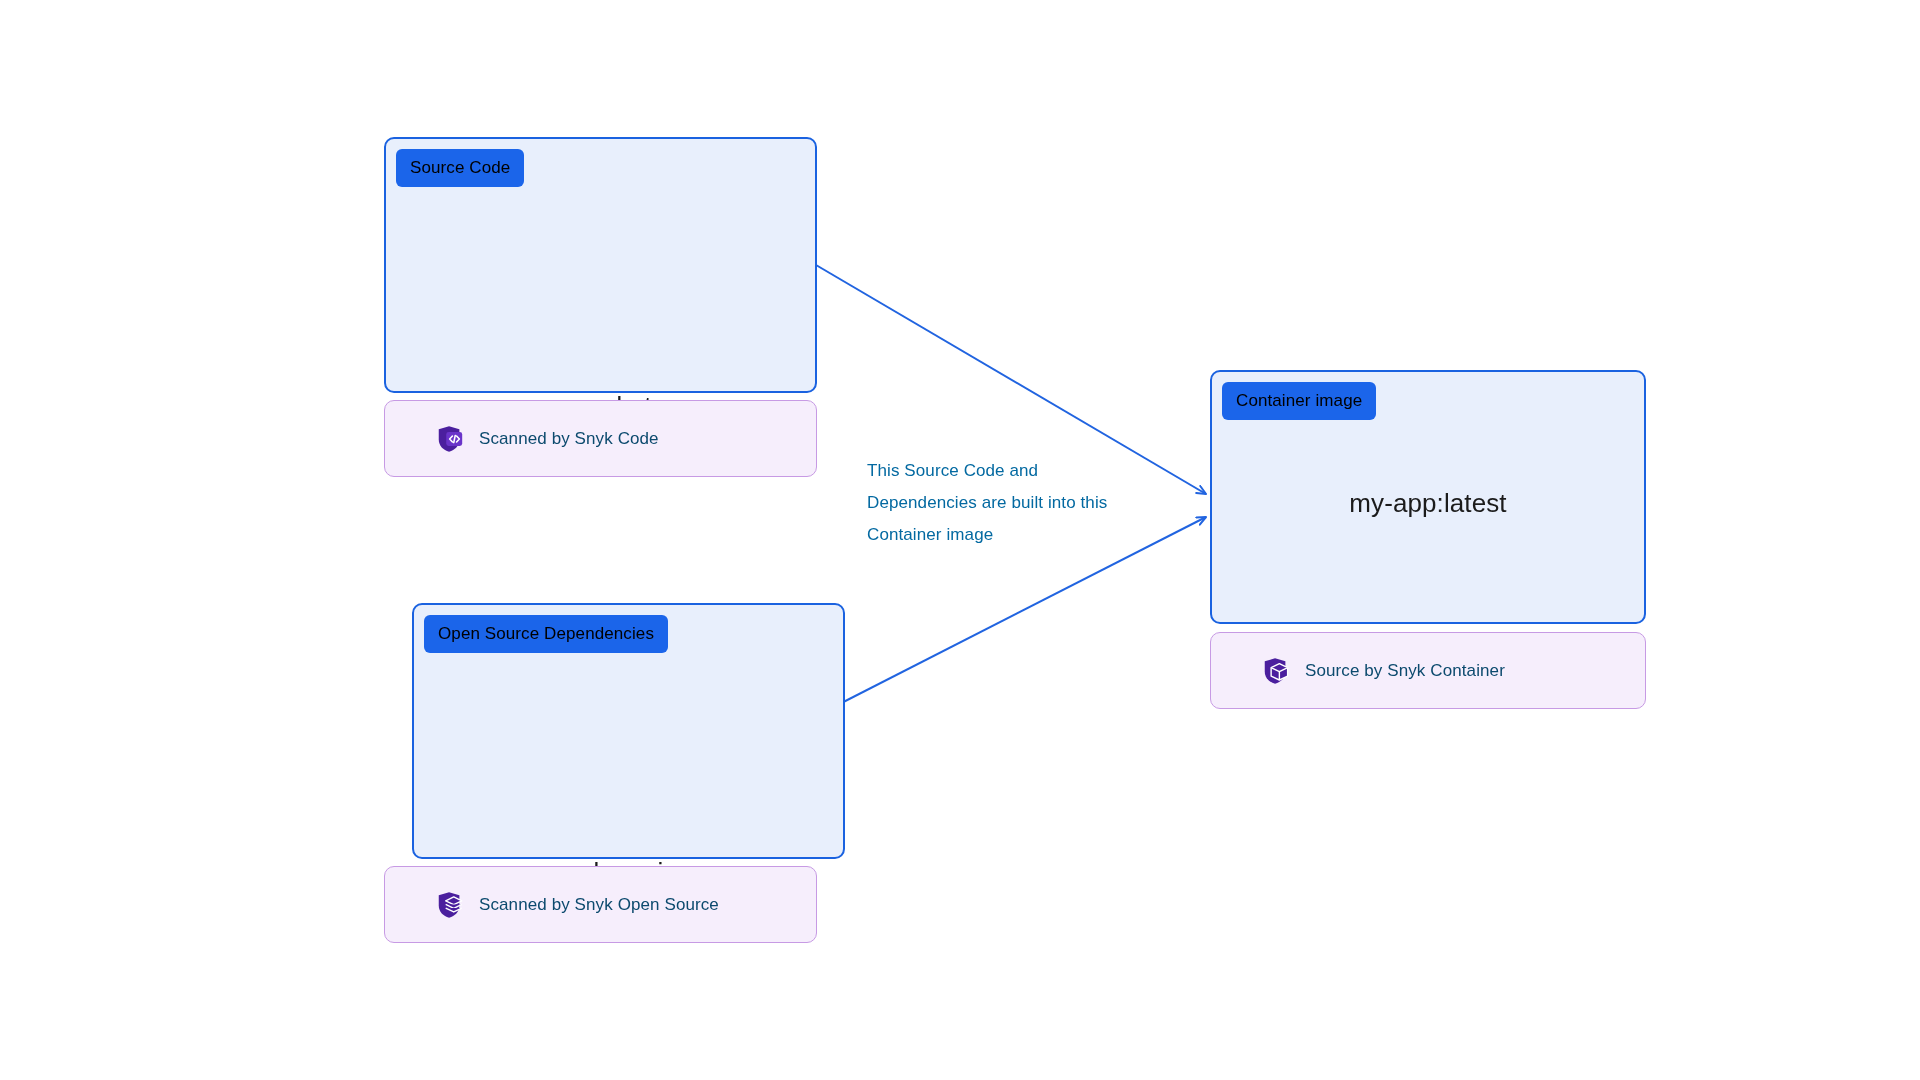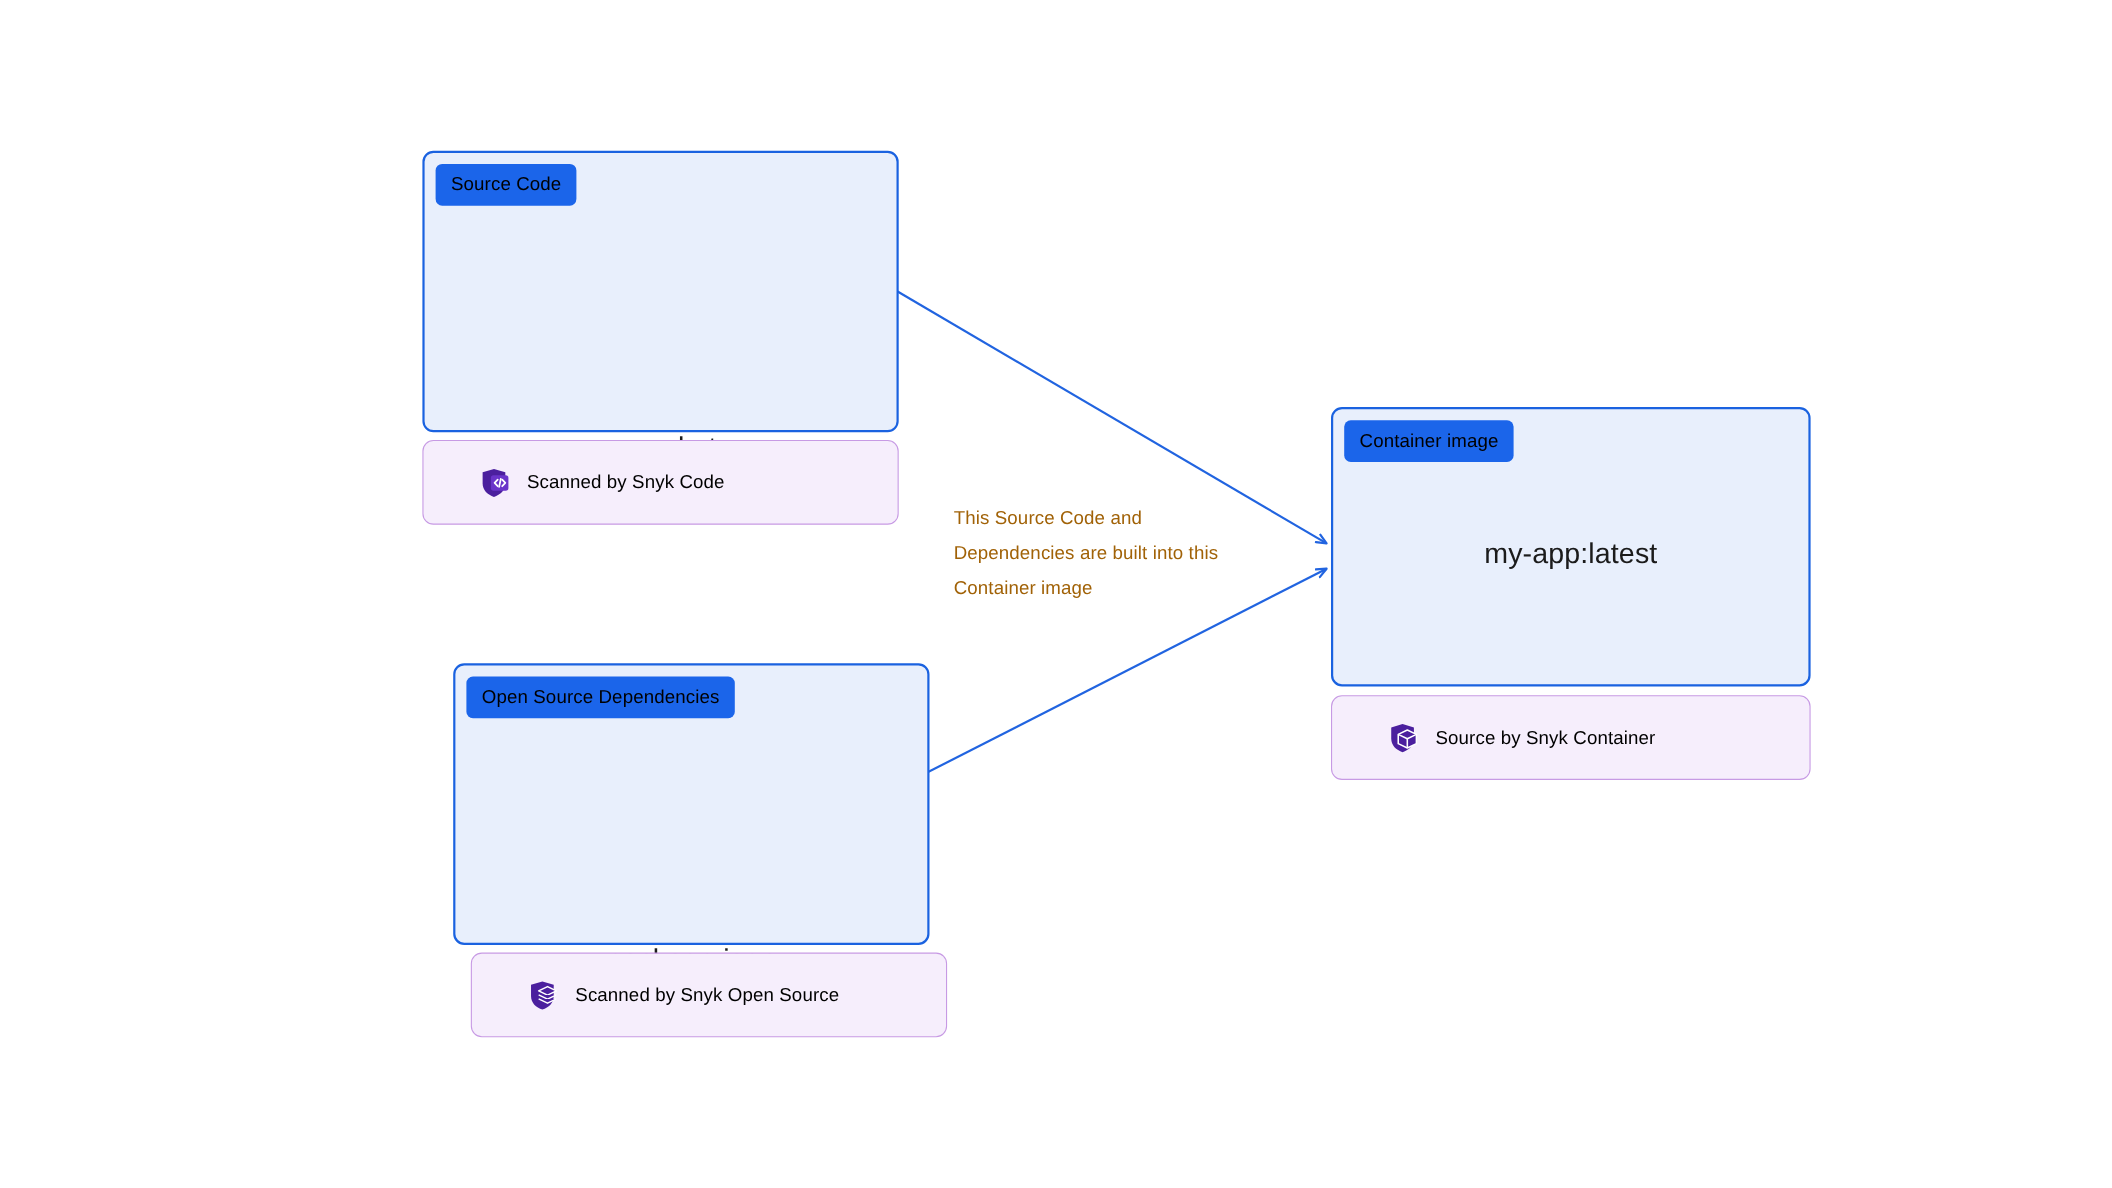--- a/index.html
+++ b/index.html
@@ -82,31 +82,31 @@
   }
 
   .scan-badge-icon {
     flex: 0 0 auto;
     width: 30px;
     height: 30px;
     display: block;
   }
 
   .scan-badge-label {
-    color: #000000;
+    color: #0c4a6e;
     font-size: 17px;
     line-height: 20px;
     letter-spacing: 0.1px;
     white-space: nowrap;
   }
 
   
   .edge-note {
     position: absolute;
-    color: #a16207;
+    color: #0369a1;
     font-size: 17px;
     line-height: 32px;
     letter-spacing: 0.1px;
     width: 300px;
   }
 </style>
 </head>
 <body>
 
 <div id="canvas">
@@ -139,21 +139,21 @@
       </svg>
     </span>
     <span class="scan-badge-label">Scanned by Snyk Code</span>
   </div>
 
   <div class="artifact-card" style="left:384px; top:603px; width:433px; height:256px;margin-left:28px;">
     <div class="artifact-chip">Open Source Dependencies</div>
     <div class="artifact-name" style="top:252px;">package.json</div>
   </div>
 
-  <div class="scan-badge" style="left:384px; top:866px; width:433px; height:77px;margin-left:44px;">
+  <div class="scan-badge" style="left:384px; top:866px; width:433px; height:77px;">
     <span class="scan-badge-icon">
       <svg viewBox="0 0 32 32" width="30" height="30" xmlns="http://www.w3.org/2000/svg">
         <path d="M4 5.6 L15 2.4 L26 5.6 L26 16.4 C26 23.2 21.2 27.6 15 29.6 C8.8 27.6 4 23.2 4 16.4 Z" fill="#4b1f9e"></path>
         <g fill="#4b1f9e" stroke="#ffffff" stroke-width="1.5" stroke-linejoin="round">
           <path d="M20 7.4 L28.6 11.5 L20 15.6 L11.4 11.5 Z"></path>
           <path d="M11.4 15.4 L20 19.5 L28.6 15.4"></path>
           <path d="M11.4 19.3 L20 23.4 L28.6 19.3"></path>
         </g>
       </svg>
     </span>

